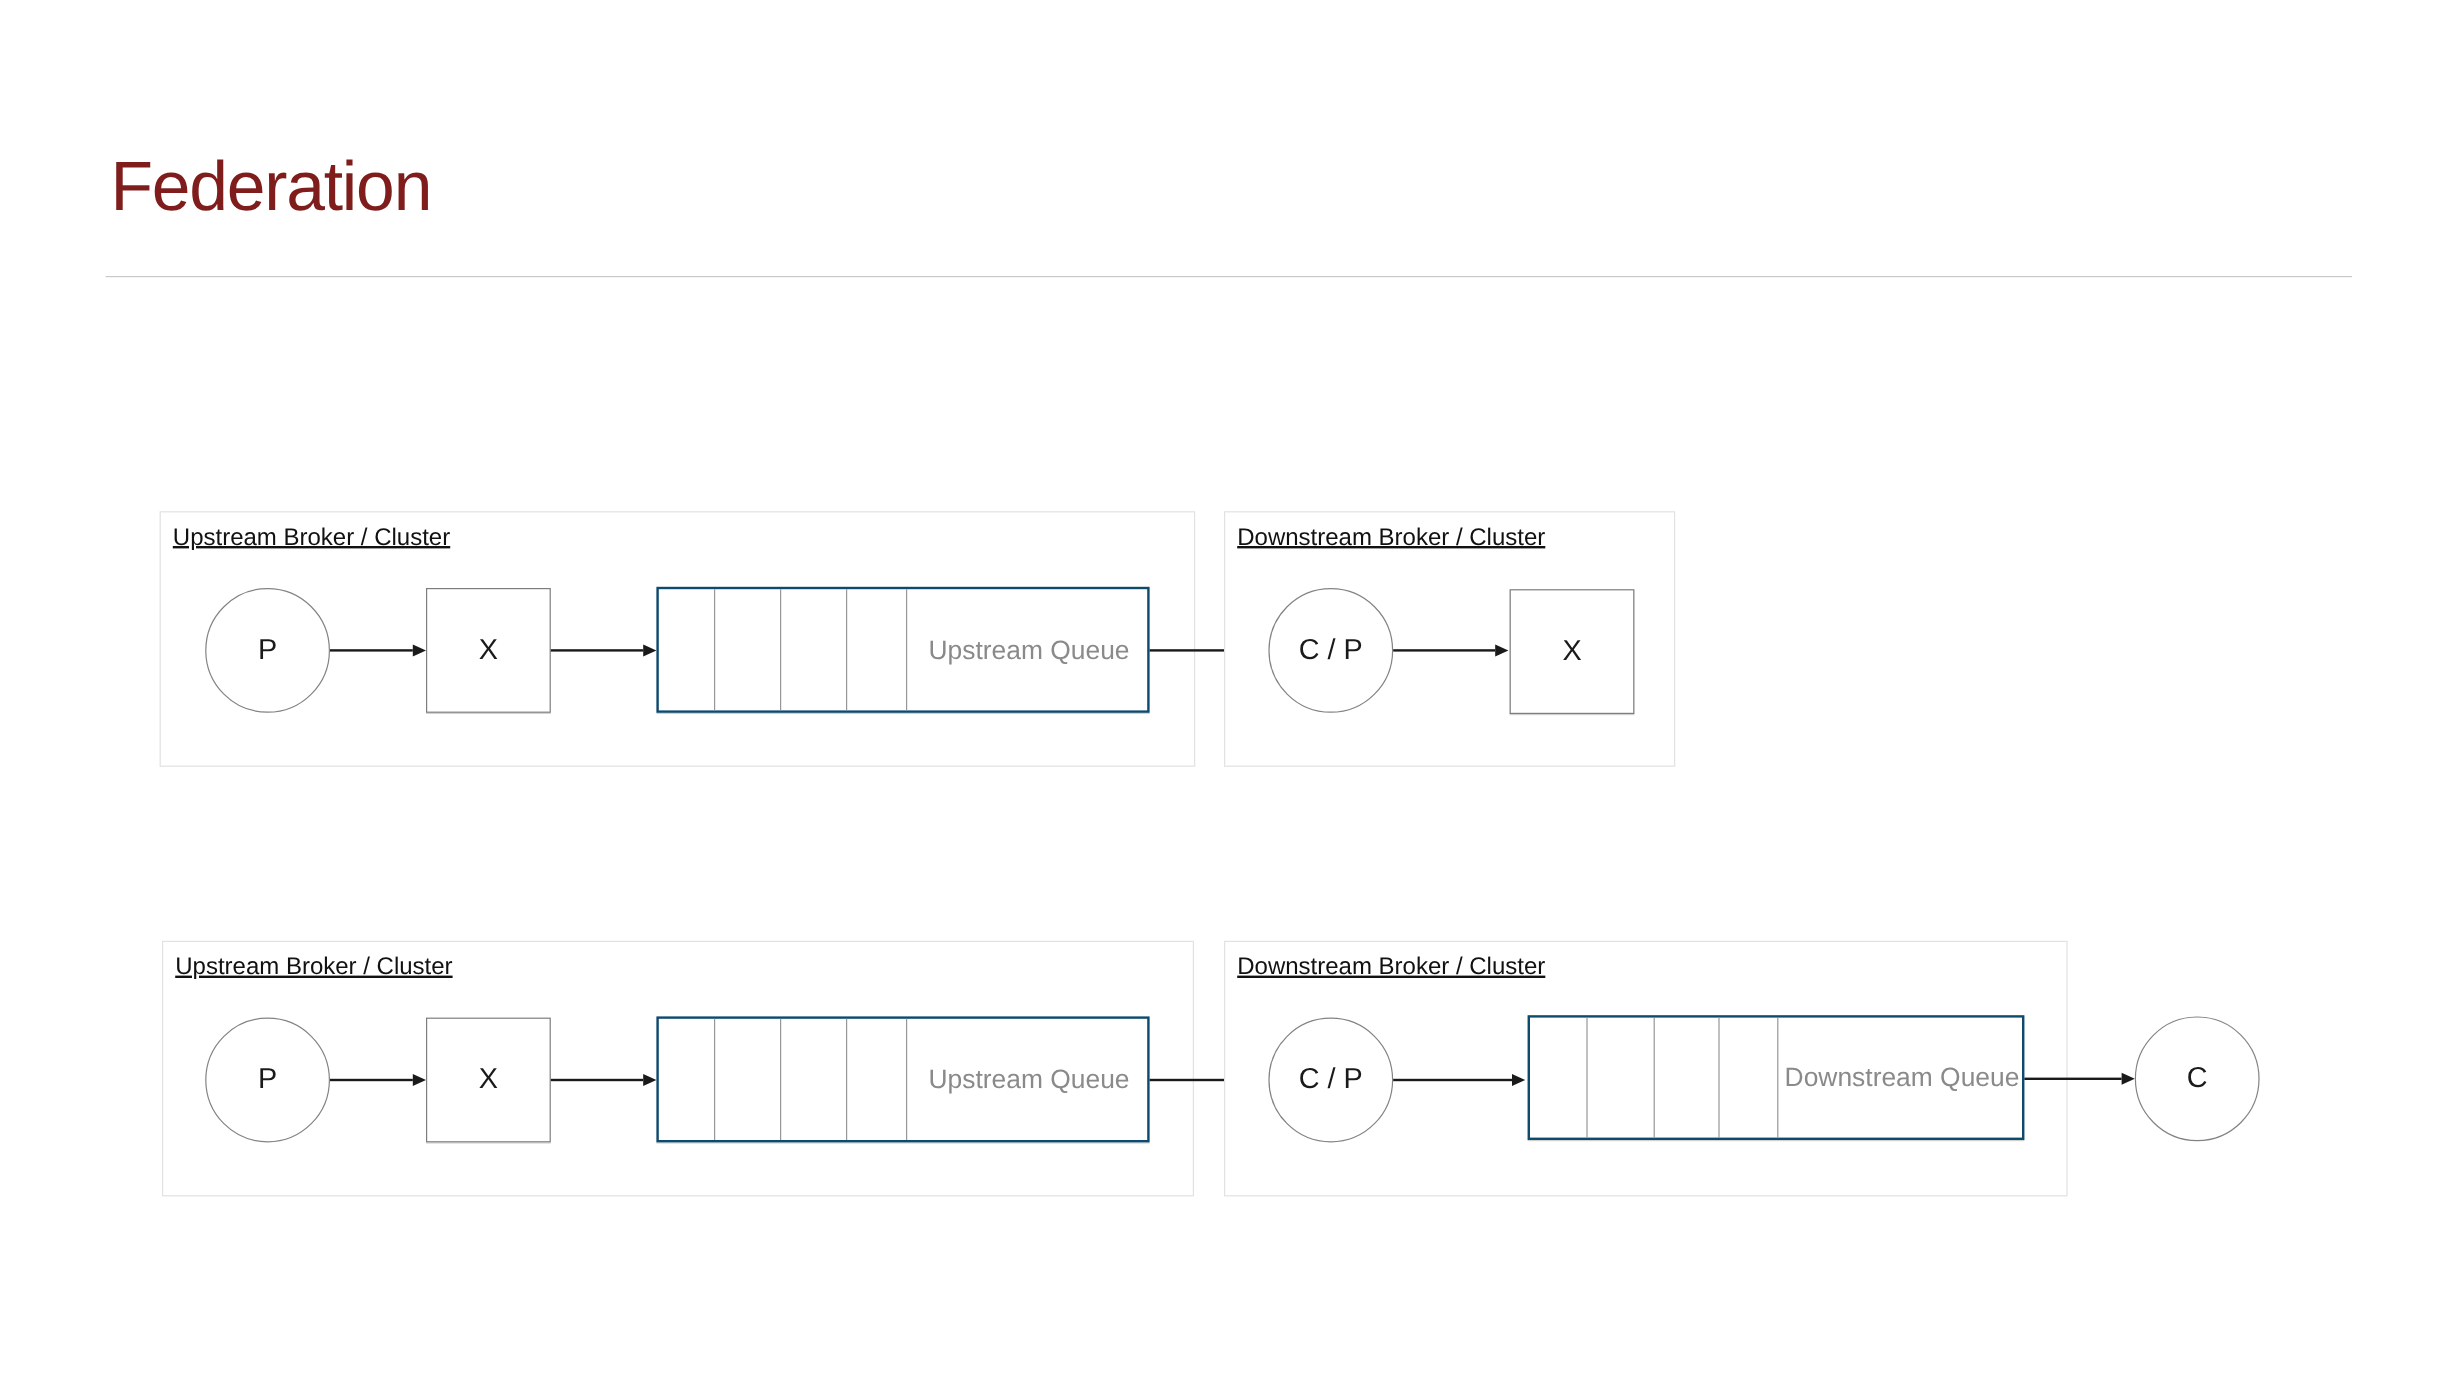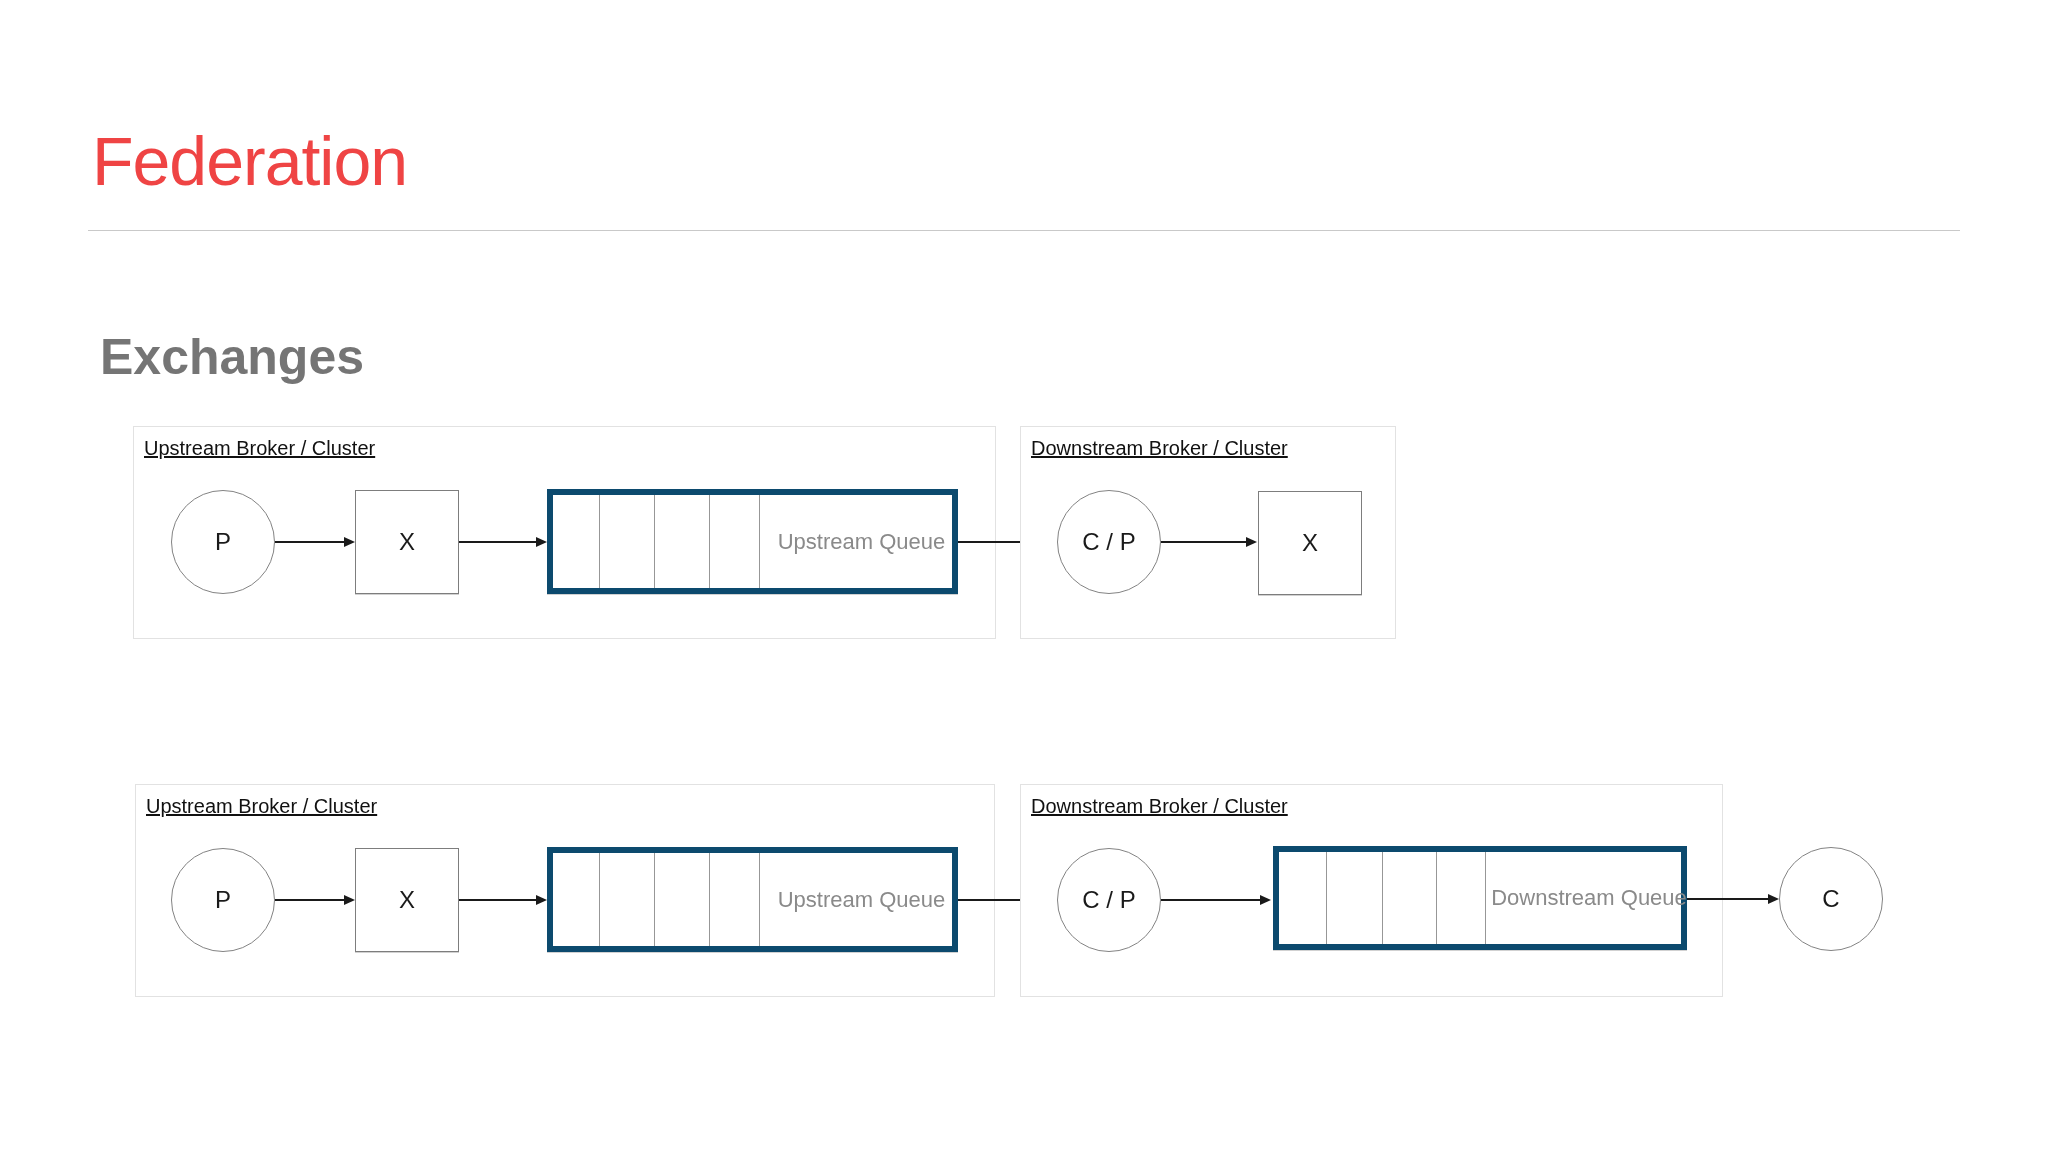--- a/index.html
+++ b/index.html
@@ -1,22 +1,22 @@
 <!DOCTYPE html>
 <html><head>
 <meta charset="utf-8">
 <style>
   html,body{margin:0;padding:0;background:#ffffff;}
   .page{
     position:relative;width:2048px;height:1152px;background:#ffffff;overflow:hidden;
     font-family:"Liberation Sans","DejaVu Sans",sans-serif;color:#1a1a1a;
   }
   .page-title{
-    position:absolute;left:92px;top:122px;font-size:68px;font-weight:300;
-    letter-spacing:-1px;color:#ef4444;white-space:nowrap;
+    position:absolute;left:92px;top:122px;font-size:58px;font-weight:300;
+    letter-spacing:-1px;color:#7f1d1d;white-space:nowrap;
   }
   .title-divider{
     position:absolute;left:88px;top:230px;width:1872px;height:1px;background:#c9c9c9;
   }
   .section-heading{
     position:absolute;font-size:50px;font-weight:bold;color:#757575;white-space:nowrap;
   }
   .heading-exchanges{left:100px;top:328px;}
   .heading-queues{left:100px;top:681px;}
 
@@ -32,21 +32,21 @@
     background:#ffffff;display:flex;align-items:center;justify-content:center;
     font-size:24px;color:#1a1a1a;box-sizing:border-box;
   }
   .node-square{
     position:absolute;width:104px;height:104px;border:1px solid #7d7d7d;
     background:#ffffff;display:flex;align-items:center;justify-content:center;
     font-size:24px;color:#1a1a1a;box-sizing:border-box;
     box-shadow:0 1px 0 rgba(0,0,0,0.18);
   }
   .queue-rect{
-    position:absolute;border:6px solid #0c4a6e;background:#ffffff;box-sizing:border-box;
+    position:absolute;border:2px solid #0c4a6e;background:#ffffff;box-sizing:border-box;
     box-shadow:0 1px 0 rgba(0,0,0,0.18);
   }
   .queue-slot-line{
     position:absolute;top:0;bottom:0;width:1px;background:#979797;
   }
   .queue-label{
     position:absolute;top:0;bottom:0;display:flex;align-items:center;justify-content:center;
     font-size:22px;color:#8a8a8a;white-space:nowrap;
   }
 
@@ -59,21 +59,20 @@
   }
 </style>
 </head>
 <body>
 
 <div class="page">
 
   <div class="page-title">Federation</div>
   <div class="title-divider"></div>
 
-  <div class="section-heading heading-exchanges">Exchanges</div>
 
   <div class="broker-box" style="left:133px;top:426px;width:861px;height:211px;">
     <div class="broker-box-label">Upstream Broker / Cluster</div>
   </div>
   <div class="node-circle" style="left:171px;top:490px;">
     <span>P</span>
   </div>
   <div class="arrow" style="left:275px;top:541px;width:69px;"></div>
   <div class="node-square" style="left:355px;top:490px;">
     <span>X</span>

